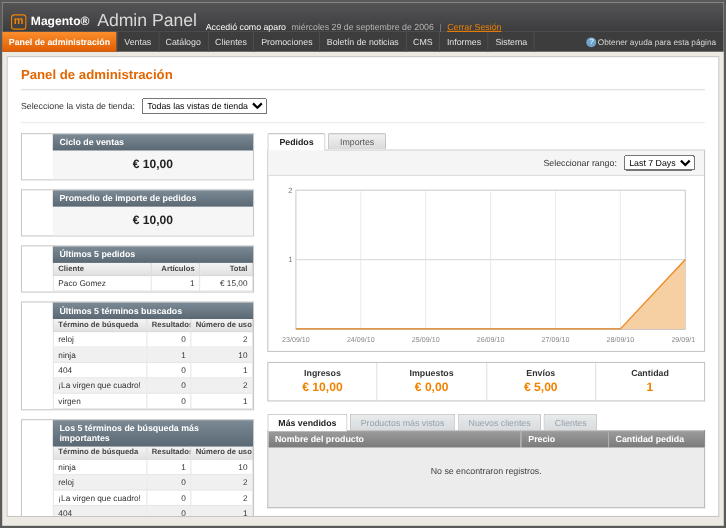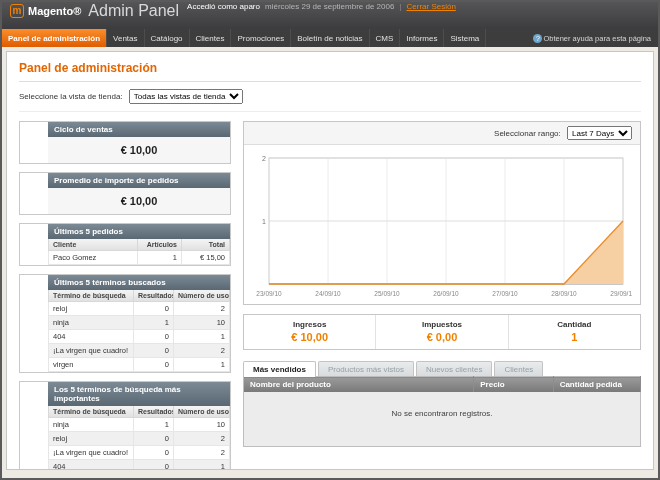--- a/index.html
+++ b/index.html
@@ -1,20 +1,20 @@
 <!DOCTYPE html>
 <html><head>
 <meta charset="utf-8">
 <style>
   * { margin:0; padding:0; box-sizing:border-box; }
   body { background:#d9d9d9; font-family:"Liberation Sans", sans-serif; }
   .page { width:660px; height:480px; background:#edeae4; border:2px solid #5a5a5a; overflow:hidden; position:relative; }
 
   
-  .hdr { height:27px; background:linear-gradient(#555557,#3c3c3e); display:flex; align-items:flex-start; padding:0 8px; gap:8px; }
+  .hdr { height:27px; background:linear-gradient(#555557,#3c3c3e); display:flex; align-items:flex-end; padding:0 8px; gap:8px; }
   .logo { display:flex; align-items:center; gap:4px; flex:0 0 auto; }
   .logo-icon { width:14px; height:14px; border:1px solid #f18200; border-radius:3px; color:#f18200; font-size:10px; font-weight:bold; text-align:center; line-height:12px; }
   .logo-icon::before { content:"m"; }
   .logo-brand { color:#ffffff; font-size:11px; font-weight:bold; }
   .logo-product { color:#d9d9d9; font-size:16px; font-weight:normal; margin-left:3px; }
   .hdr-search { flex:1; display:flex; justify-content:center; }
   .hdr-search input { width:120px; height:15px; font-size:8px; padding:1px 4px; border:1px solid #222; background:#fff; color:#555; font-family:"Liberation Sans", sans-serif; }
   .hdr-right { flex:0 0 auto; font-size:8px; color:#c9c9c9; display:flex; align-items:center; gap:5px; }
   .hdr-user { color:#ffffff; }
   .hdr-date { color:#b5b5b5; }
@@ -231,20 +231,24 @@
                   <td class="num">1</td>
                 </tr>
               </tbody>
           </table>
         </div>
 
       </div>
 
       <div class="right-col">
 
+        <div class="dash-tabs">
+          <span class="dtab active">Pedidos</span>
+          <span class="dtab">Importes</span>
+        </div>
 
         <div class="dash-box">
           <div class="range-row">
             <span>Seleccionar rango:</span>
             <select>
               <option>Last 7 Days</option>
             </select>
           </div>
           <div class="chart-wrap">
             <svg viewBox="0 0 380 150">
@@ -275,20 +279,24 @@
         <div class="stats-bar">
           <div class="stat">
             <div class="stat-label">Ingresos</div>
             <div class="stat-value">€ 10,00</div>
           </div>
           <div class="stat">
             <div class="stat-label">Impuestos</div>
             <div class="stat-value">€ 0,00</div>
           </div>
           <div class="stat">
+            <div class="stat-label">Envíos</div>
+            <div class="stat-value">€ 5,00</div>
+          </div>
+          <div class="stat">
             <div class="stat-label">Cantidad</div>
             <div class="stat-value">1</div>
           </div>
         </div>
 
         <div class="grid-tabs">
           <span class="gtab active">Más vendidos</span>
           <span class="gtab off">Productos más vistos</span>
           <span class="gtab off">Nuevos clientes</span>
           <span class="gtab off">Clientes</span>

